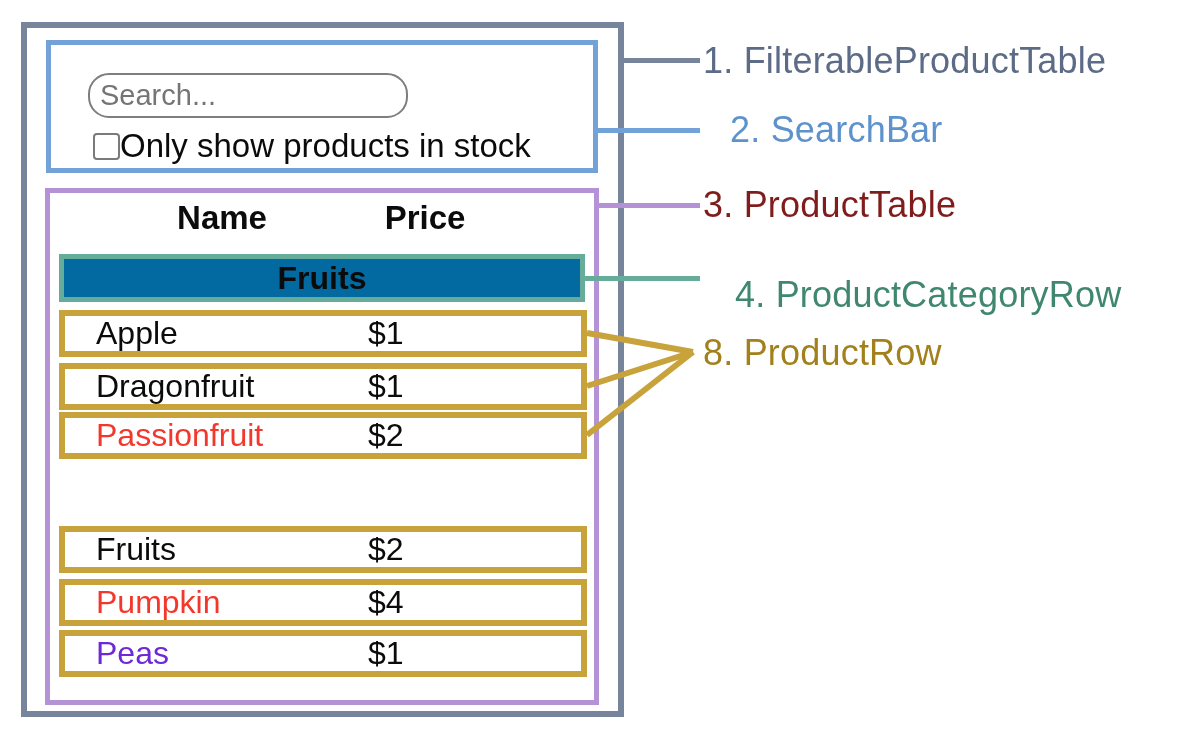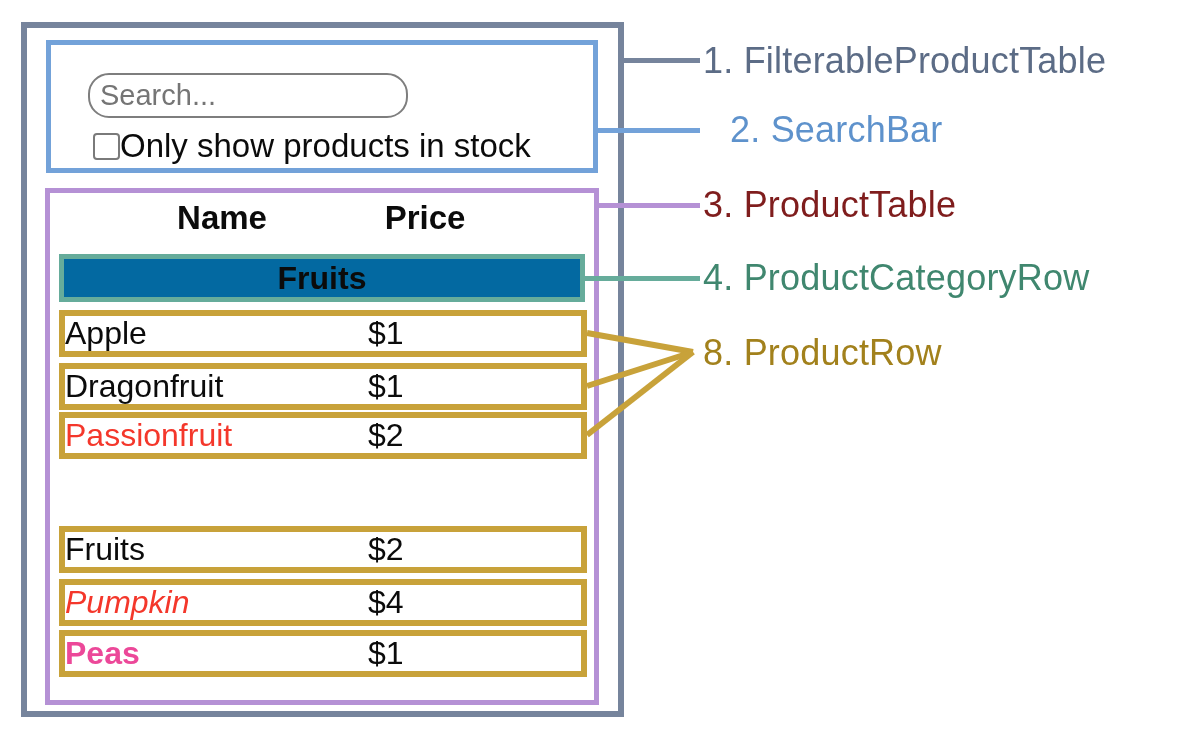--- a/index.html
+++ b/index.html
@@ -65,21 +65,21 @@
     border: 5px solid var(--category-border); background: #0369a1;
     display: flex; align-items: center; justify-content: center;
   }
   .category-row .cat-label { font-size: 32px; font-weight: bold; color: #0b0b0b; }
 
   .product-row {
     position: absolute; left: 59px; width: 528px; height: 47px;
     border: 6px solid var(--row-border); background: #fff;
     display: flex; align-items: center;
   }
-  .product-row .p-name { font-size: 32px; color: #0b0b0b; white-space: nowrap; }
+  .product-row .p-name { margin-left: 31px; font-size: 32px; color: #0b0b0b; white-space: nowrap; }
   .product-row .p-price { position: absolute; left: 303px; font-size: 32px; color: #0b0b0b; }
 
   .row-fruits      { top: 254px; }
   .row-apple       { top: 310px; }
   .row-dragonfruit { top: 363px; }
   .row-passionfruit{ top: 412px; }
   .row-vegetables  { top: 472px; }
   .row-spinach     { top: 526px; }
   .row-pumpkin     { top: 579px; }
   .row-peas        { top: 630px; }
@@ -96,21 +96,21 @@
 
   
   .legend-label {
     position: absolute; left: 703px; height: 50px;
     display: flex; align-items: center;
     font-size: 36px; letter-spacing: 0.2px; white-space: nowrap;
   }
   .legend-1 { top: 36px; }
   .legend-2 { top: 105px; }
   .legend-3 { top: 180px; }
-  .legend-4 { top: 253px; }
+  .legend-4 { top: 270px; margin-left: 32px; }
   .legend-5 { top: 328px; }
 </style>
 </head>
 <body>
 
 <div class="stage">
 
   <div class="box outer-box"></div>
 
   <div class="box searchbar-box">
@@ -142,25 +142,25 @@
     <span class="p-name" style="color: rgb(244, 55, 43);">Passionfruit</span>
     <span class="p-price">$2</span>
   </div>
 
 
   <div class="product-row row-spinach">
     <span class="p-name" style="color: rgb(11, 11, 11);">Fruits</span>
     <span class="p-price">$2</span>
   </div>
   <div class="product-row row-pumpkin">
-    <span class="p-name" style="color: rgb(244, 55, 43); font-style: italic;">Pumpkin</span>
+    <span class="p-name" style="color: rgb(244, 55, 43);">Pumpkin</span>
     <span class="p-price">$4</span>
   </div>
   <div class="product-row row-peas">
-    <span class="p-name" style="color: #ec4899; font-weight: bold;">Peas</span>
+    <span class="p-name" style="color: #6d28d9;">Peas</span>
     <span class="p-price">$1</span>
   </div>
 
   <div class="conn conn-1"></div>
   <div class="conn conn-2"></div>
   <div class="conn conn-3"></div>
   <div class="conn conn-4"></div>
 
   <svg class="gold-lines" viewBox="0 0 130 170">
     <line x1="7" y1="33" x2="113" y2="52"></line>

